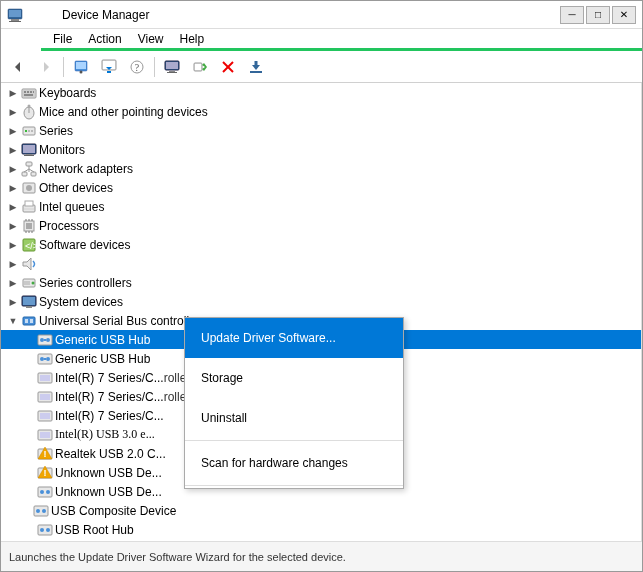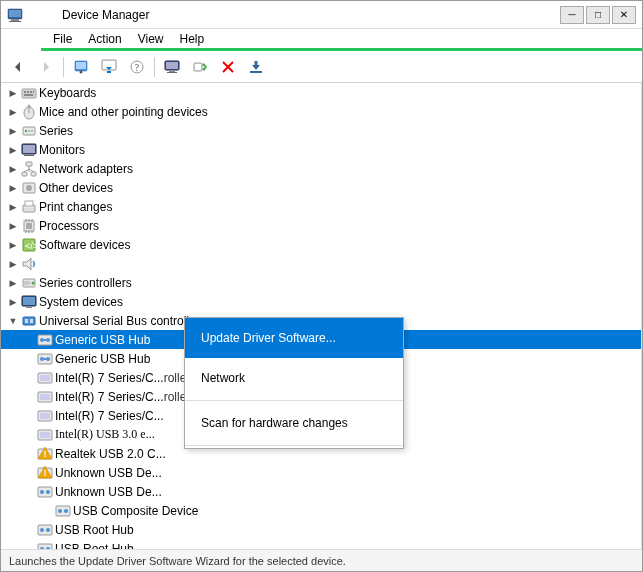--- a/index.html
+++ b/index.html
@@ -187,21 +187,21 @@
     }
     .ctx-separator {
       height: 1px;
       background: #ddd;
       margin: 2px 0;
     }
     .ctx-item.bold { font-weight: bold; }
 
     
     .status-bar {
-      height: 22px;
+      height: 30px;
       background: #f5f5f5;
       border-top: 1px solid #ddd;
       display: flex;
       align-items: center;
       padding: 0 8px;
       font-size: 11px;
       color: #333;
     }
   </style>
 </head>
@@ -384,21 +384,21 @@
 
       <div class="tree-item" style="padding-left:4px;">
         <span class="tree-toggle">▶</span>
         <span class="tree-icon">
           <svg width="16" height="16" viewBox="0 0 16 16">
               <rect x="2" y="6" width="12" height="7" rx="1" fill="#e8e8e8" stroke="#999"></rect>
               <rect x="4" y="2" width="8" height="5" fill="#fff" stroke="#aaa"></rect>
               <rect x="3" y="9" width="10" height="2" fill="#ddd"></rect>
             </svg>
         </span>
-        <span class="tree-label">Print changes</span>
+        <span class="tree-label">Intel queues</span>
       </div>
 
       <div class="tree-item" style="padding-left:4px;">
         <span class="tree-toggle">▶</span>
         <span class="tree-icon">
           <svg width="16" height="16" viewBox="0 0 16 16">
               <rect x="3" y="3" width="10" height="10" fill="#e8e8e8" stroke="#999"></rect>
               <rect x="5" y="5" width="6" height="6" fill="#aaa"></rect>
               <line x1="5" y1="1" x2="5" y2="3" stroke="#777"></line>
               <line x1="8" y1="1" x2="8" y2="3" stroke="#777"></line>
@@ -570,21 +570,21 @@
         <span class="tree-icon">
           <svg width="16" height="16" viewBox="0 0 16 16">
               <rect x="1" y="3" width="14" height="10" rx="1" fill="#e8e8e8" stroke="#999"></rect>
               <circle cx="5" cy="8" r="2" fill="#4a90d9"></circle>
               <circle cx="11" cy="8" r="2" fill="#4a90d9"></circle>
             </svg>
         </span>
         <span class="tree-label">Unknown USB De...</span>
       </div>
 
-      <div class="tree-item" style="padding-left:38px;">
+      <div class="tree-item" style="padding-left:16px;">
         <span class="tree-toggle" style="width:16px;"></span>
         <span class="tree-icon">
           <svg width="16" height="16" viewBox="0 0 16 16">
               <rect x="1" y="3" width="14" height="10" rx="1" fill="#e8e8e8" stroke="#999"></rect>
               <circle cx="5" cy="8" r="2" fill="#4a90d9"></circle>
               <circle cx="11" cy="8" r="2" fill="#4a90d9"></circle>
             </svg>
         </span>
         <span class="tree-label">USB Composite Device</span>
       </div>
@@ -611,21 +611,24 @@
             </svg>
         </span>
         <span class="tree-label">USB Root Hub</span>
       </div>
 
       <div class="context-menu">
         <div class="ctx-item highlighted">
           <span>Update Driver Software...</span>
         </div>
         <div class="ctx-item">
-          <span>Network</span>
+          <span>Storage</span>
+        </div>
+        <div class="ctx-item">
+          <span>Uninstall</span>
         </div>
         <div class="ctx-separator"></div>
         <div class="ctx-item">
           <span>Scan for hardware changes</span>
         </div>
         <div class="ctx-separator"></div>
       </div>
 
     </div>
   </div>

